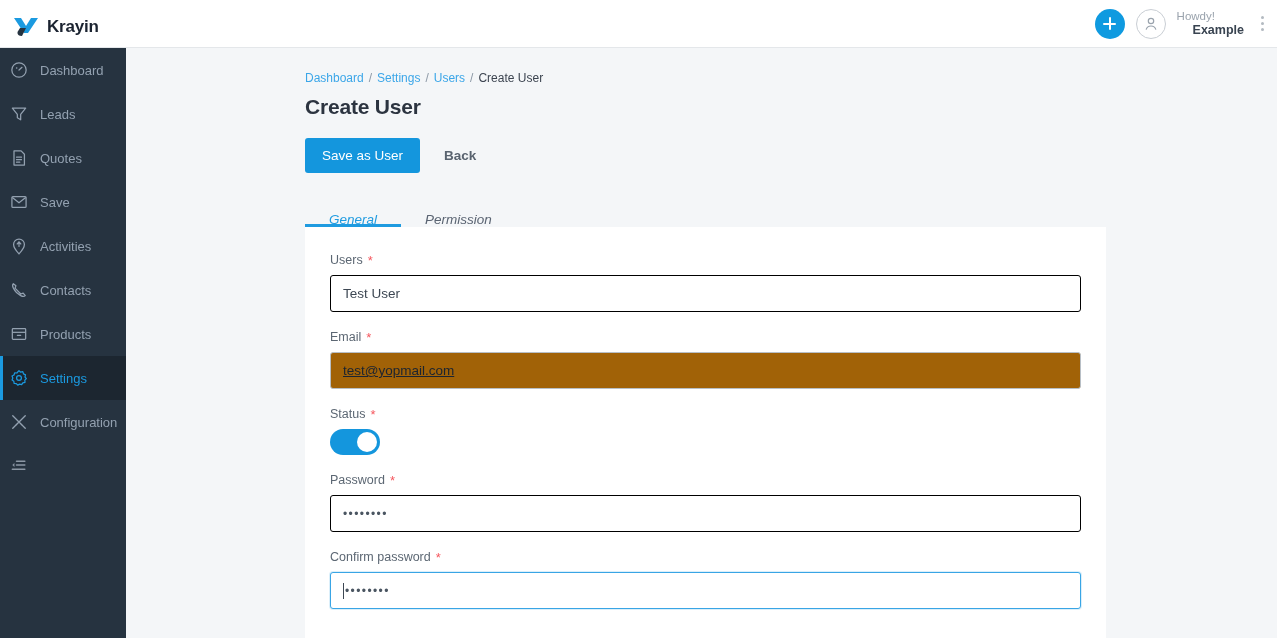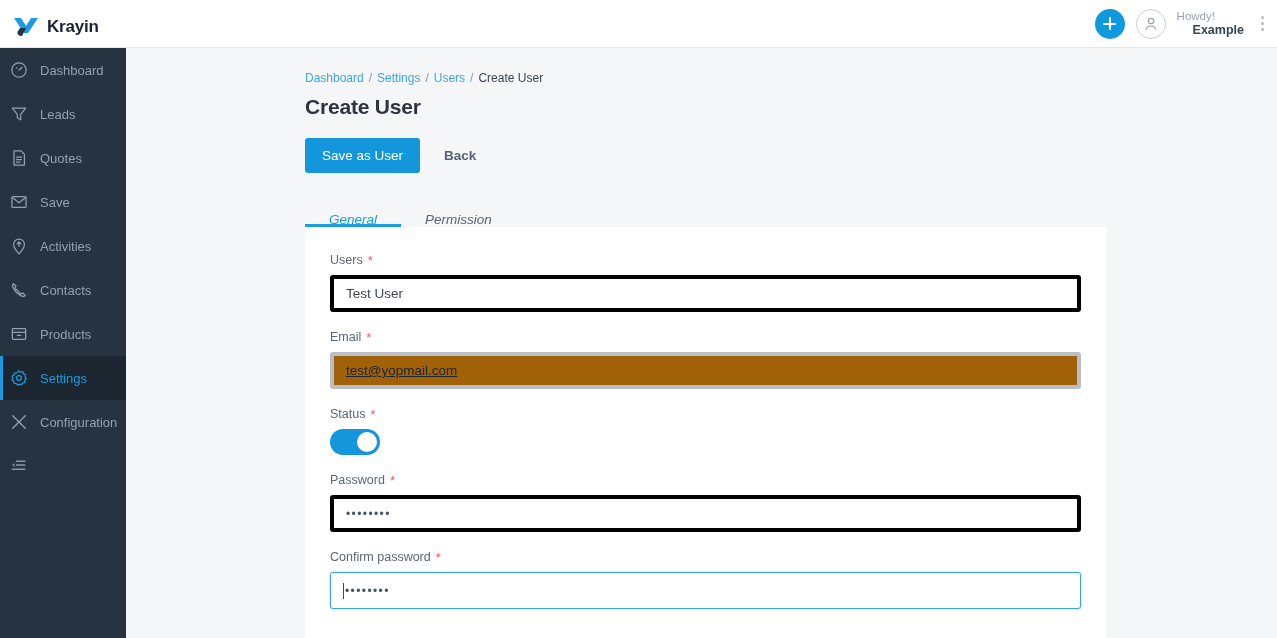--- a/index.html
+++ b/index.html
@@ -167,21 +167,21 @@
   .field { margin-bottom: 18px; }
   .field:last-child { margin-bottom: 0; }
   .field-label {
     font-size: 12.5px; color: #5c6773;
     display: flex; align-items: center; gap: 5px;
     margin-bottom: 8px;
   }
   .req { color: #f5575e; font-size: 13px; line-height: 1; }
   .input {
     width: 751px; height: 37px;
-    border: 4px solid #000000; border-radius: 3px;
+    border: 1px solid #000000; border-radius: 3px;
     background: #ffffff;
     font-size: 13.5px; color: #3d4753;
     font-family: "Liberation Sans", sans-serif;
     padding: 0 12px;
     outline: none;
     display: flex; align-items: center;
   }
   .input.autofill {
     background: #a16207;
     border-color: #b8bfc6;

